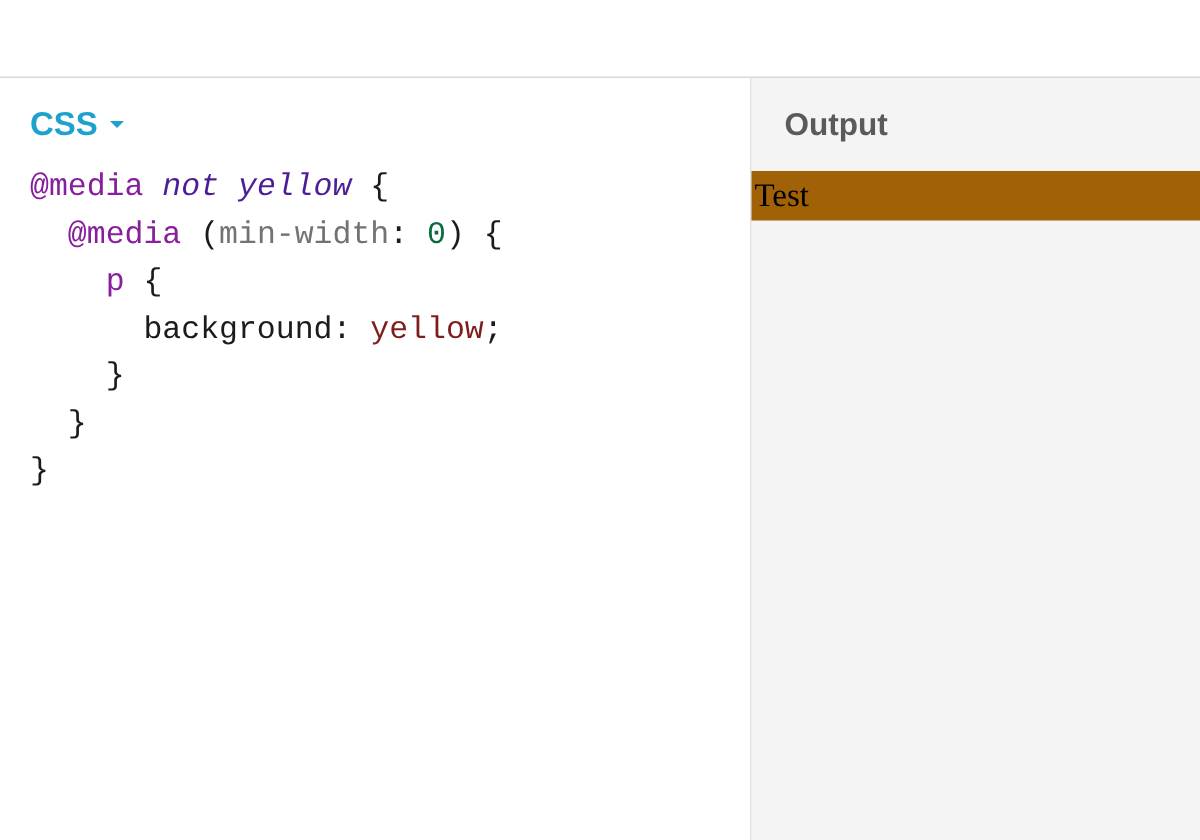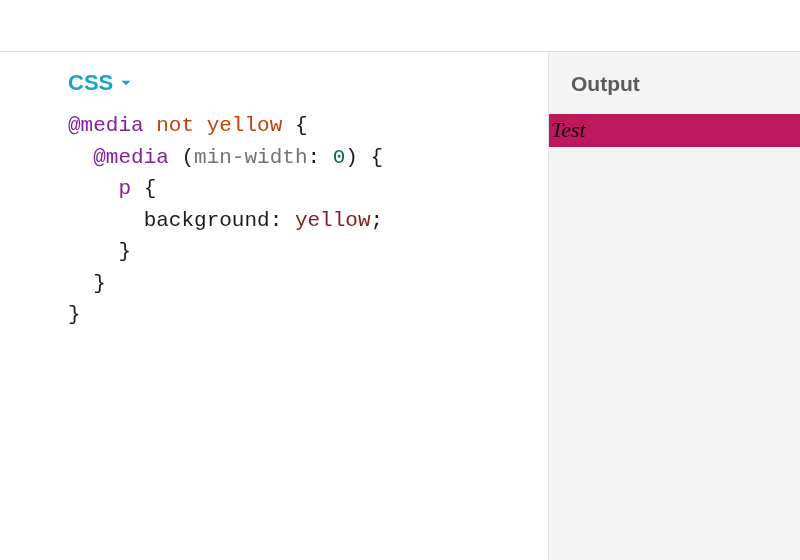--- a/index.html
+++ b/index.html
@@ -5,21 +5,20 @@
     * { box-sizing: border-box; margin: 0; padding: 0; }
     html, body { width: 800px; height: 560px; overflow: hidden; }
     body { font-family: -apple-system, "Segoe UI", Arial, sans-serif; background: #fff; }
 
     .top-sep { height: 52px; border-bottom: 1px solid #d8d8d8; background: #fff; }
 
     .main {
       display: flex;
       width: 100%;
       height: calc(560px - 52px);
-      padding-left: 48px;
     }
     .panel-left {
       flex: 0 0 500px;
       background: #ffffff;
       padding: 18px 20px;
       position: relative;
     }
     .panel-right {
       flex: 1;
       background: #f4f4f4;
@@ -61,21 +60,21 @@
     }
 
     pre.code {
       font-family: ui-monospace, "SF Mono", Menlo, Consolas, "Liberation Mono", monospace;
       font-size: 21px;
       line-height: 1.5;
       white-space: pre;
       color: #1b1b1b;
     }
     .tok-at     { color: #871f9c; text-align: center; }   
-    .tok-kw     { color: #c2410c; }   
+    .tok-kw     { color: #4c1d95; font-style: italic; }   
     .tok-sel    { color: #871f9c; }   
     .tok-paren  { color: #1b1b1b; }
     .tok-cond   { color: #737373; }   
     .tok-num    { color: #0a6b3d; }   
     .tok-brace  { color: #1b1b1b; }
     .tok-prop   { color: #1b1b1b; }   
     .tok-val    { color: #7f1d1d; }   
     .tok-punct  { color: #1b1b1b; }
   </style>
 </head>
@@ -100,17 +99,17 @@
     <span class="tok-sel">p</span> <span class="tok-brace">{</span>
       <span class="tok-prop">background</span><span class="tok-punct">:</span> <span class="tok-val">yellow</span><span class="tok-punct">;</span>
     <span class="tok-brace">}</span>
   <span class="tok-brace">}</span>
 <span class="tok-brace">}</span></pre>
   </div>
 
   <div class="panel-right">
     <div class="output-header">Output</div>
     <div class="output-body">
-      <p style="background:#be185d;font-style:italic;">Test</p>
+      <p style="background:#a16207;">Test</p>
     </div>
   </div>
 
 </div>
 
 </body></html>

